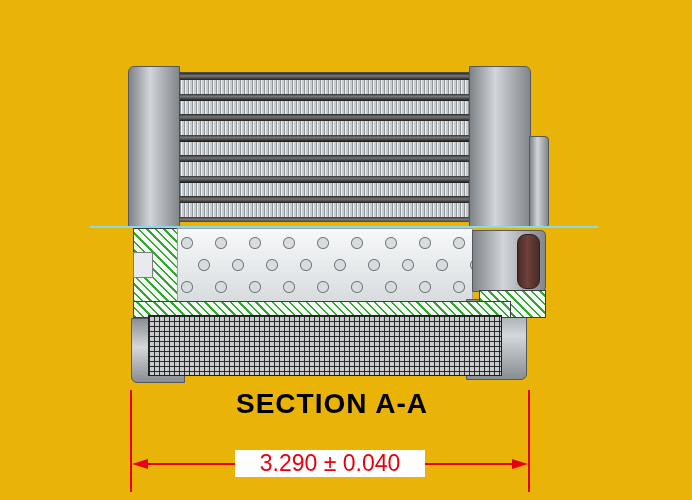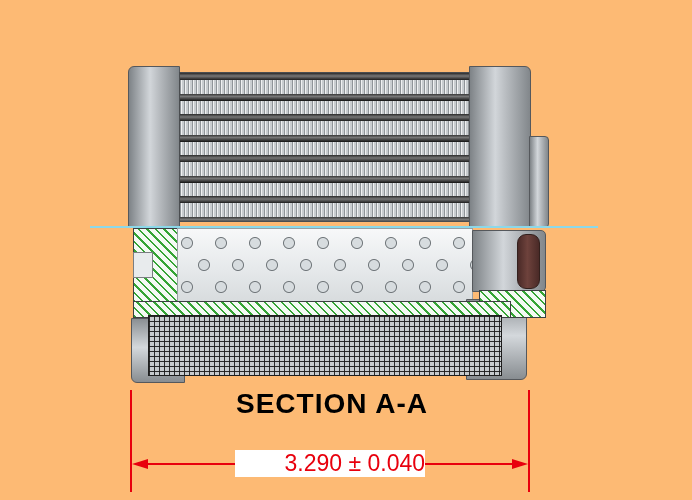--- a/index.html
+++ b/index.html
@@ -1,17 +1,17 @@
 <!DOCTYPE html>
 <html><head>
 <meta charset="utf-8">
 <style>
   html,body{margin:0;padding:0;background:#ffffff;}
   #canvas{
-    position:relative;width:692px;height:500px;background:#fdba74;overflow:hidden;
+    position:relative;width:692px;height:500px;background:#eab308;overflow:hidden;
     font-family:"Liberation Sans", sans-serif;
   }
   .abs{position:absolute;}
 
   
   .cap{
     background:linear-gradient(90deg,#7e8387 0%,#d2d6da 42%,#b8bcc0 60%,#82878b 100%);
     border:1px solid #55585c;
     box-sizing:border-box;
   }
@@ -81,21 +81,21 @@
   .arrow{width:0;height:0;z-index:6;}
   .arrow-left{border-top:5px solid transparent;border-bottom:5px solid transparent;border-right:16px solid #e8000d;}
   .arrow-right{border-top:5px solid transparent;border-bottom:5px solid transparent;border-left:16px solid #e8000d;}
 
   .section-label{
     color:#000;font-size:28px;font-weight:600;letter-spacing:1px;
     text-align:center;z-index:6;
   }
   .dim-text{
     color:#e8000d;font-size:23px;font-weight:500;
-    text-align:right;z-index:7;background:#ffffff;
+    text-align:center;z-index:7;background:#ffffff;
   }
 </style>
 </head>
 <body>
 
 <div id="canvas">
 
   <div class="abs cap" style="left:128px;top:66px;width:52px;height:162px;border-radius:6px 0 0 0;"></div>
 
   <div class="abs pleats" style="left:179px;top:72px;width:291px;height:150px;"></div>

